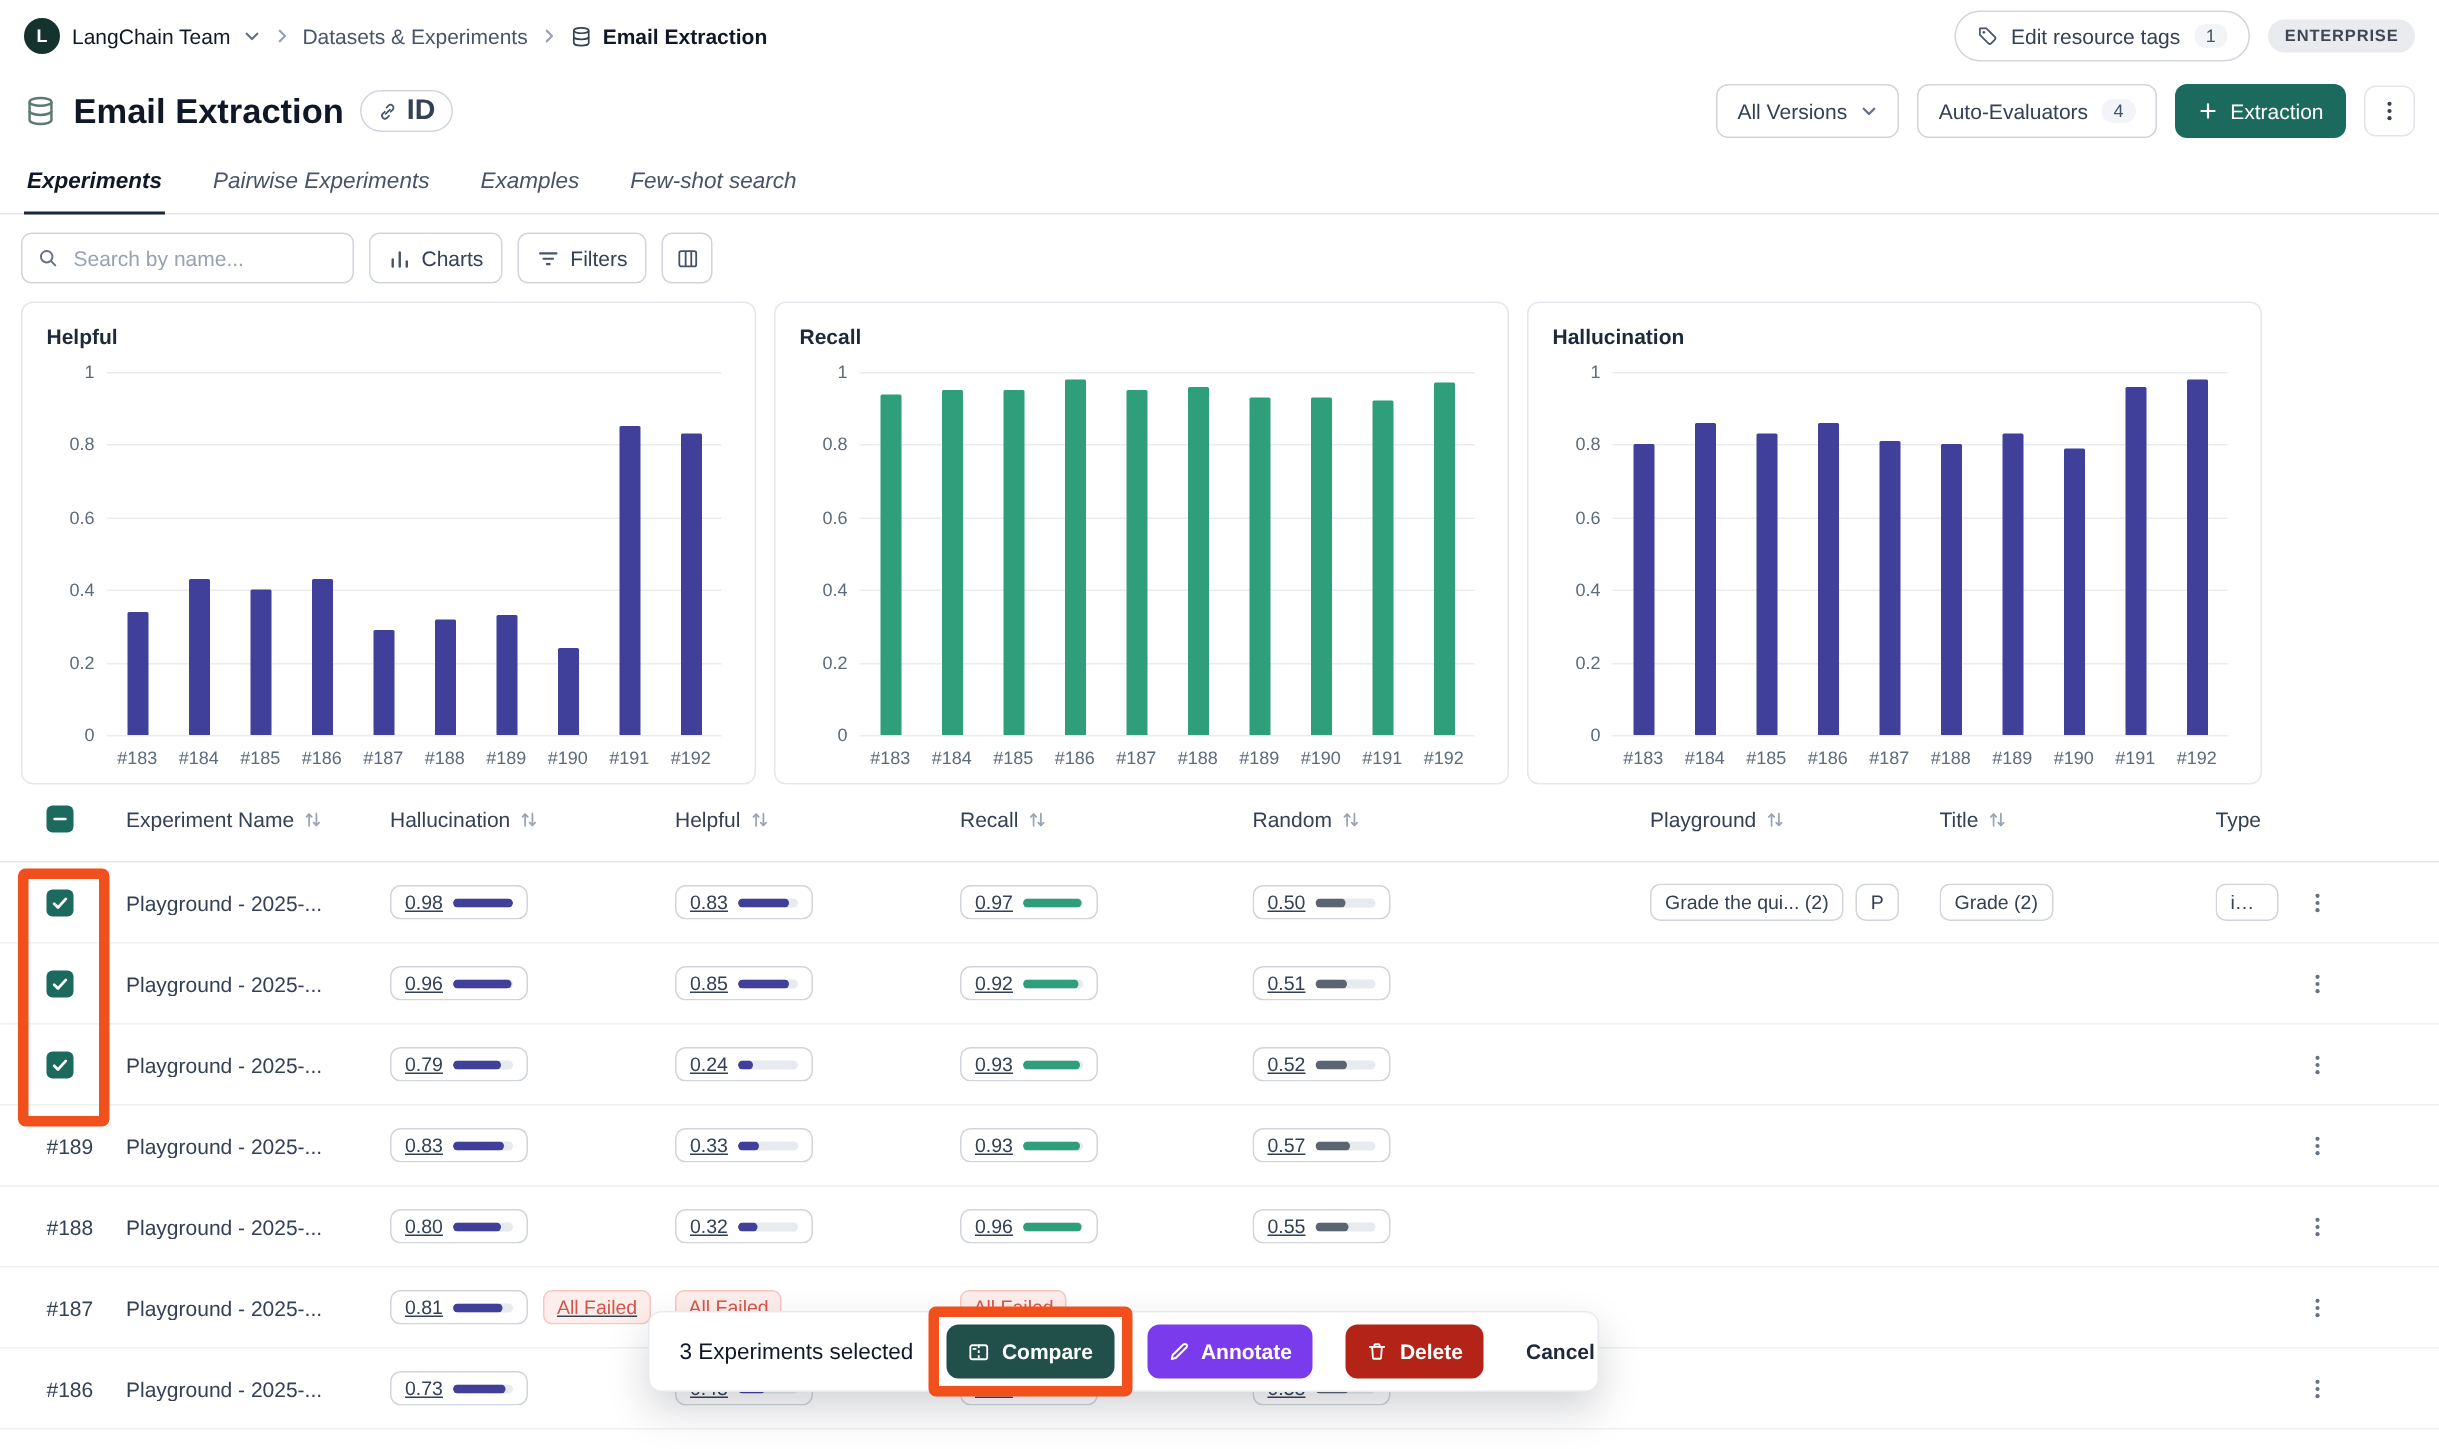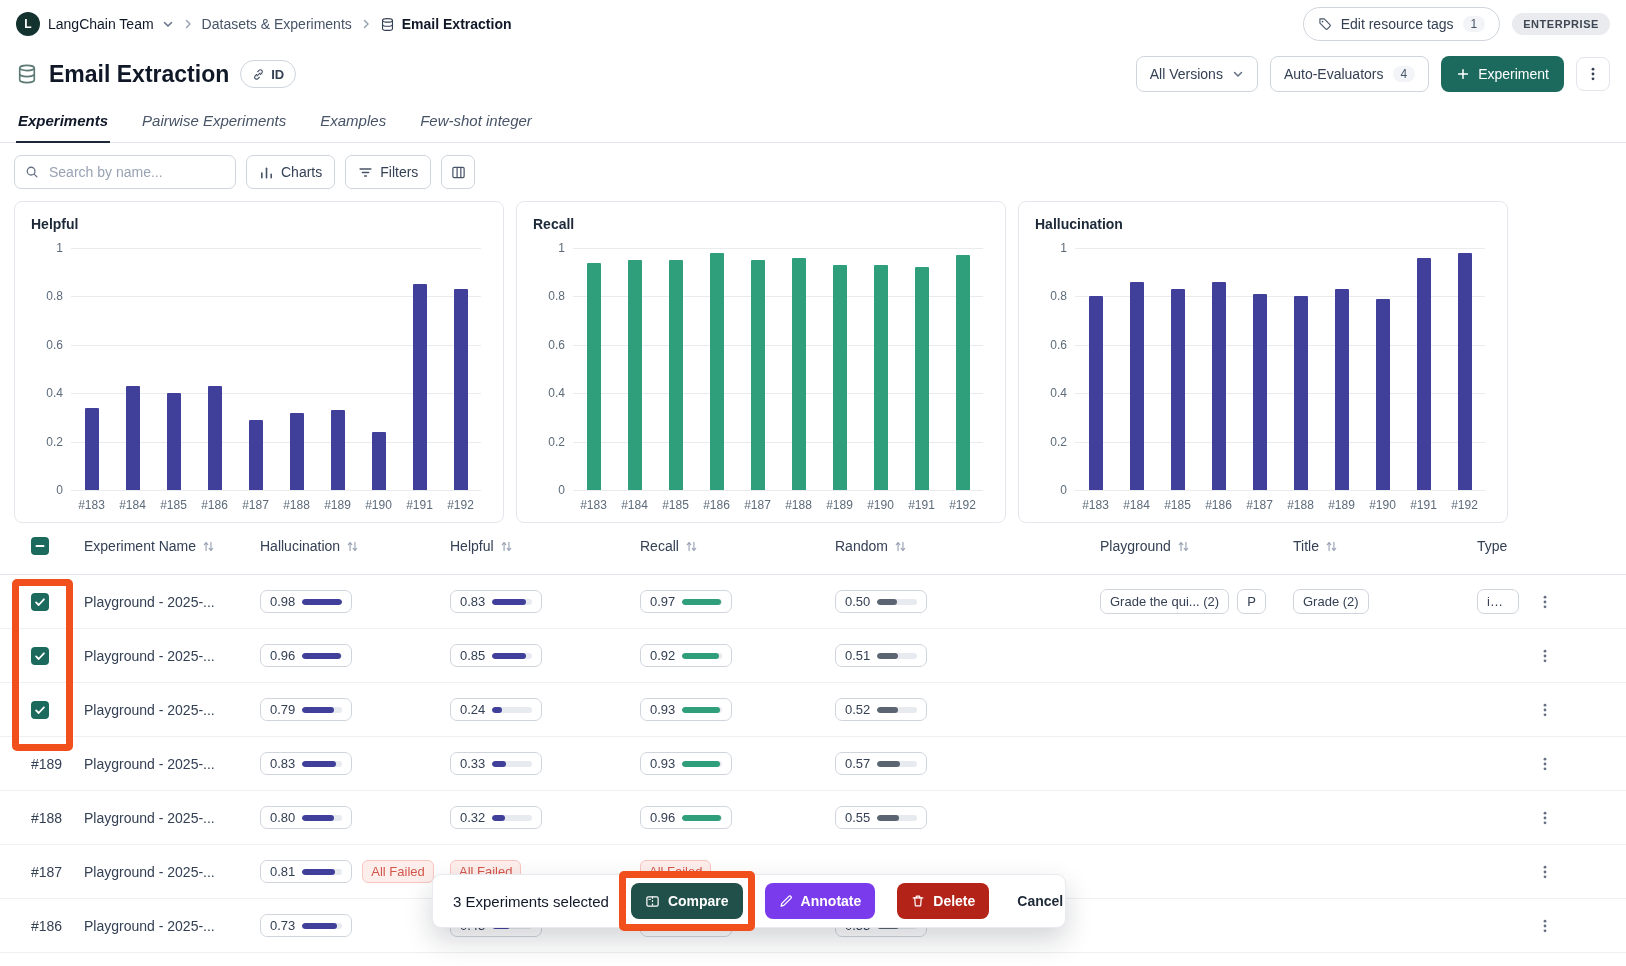--- a/index.html
+++ b/index.html
@@ -17,21 +17,21 @@
   .tb-right { display:flex; align-items:center; gap:12px; }
   .pill-btn { display:flex; align-items:center; gap:9px; height:34px; padding:0 14px; border:1px solid #d0d5dd; border-radius:17px; background:#fff; font-size:14px; color:#344054; cursor:pointer; }
   .count-badge { background:#f2f4f7; border-radius:10px; padding:1px 8px; font-size:12px; color:#475467; }
   .plan-badge { background:#e9ebee; color:#3f4754; font-size:11px; font-weight:700; letter-spacing:.05em; border-radius:13px; padding:5px 11px; }
 
   
   .page-header { display:flex; align-items:center; justify-content:space-between; padding:8px 16px 10px; }
   .ph-left { display:flex; align-items:center; gap:11px; }
   .ph-title { font-size:23px; font-weight:700; color:#101828; }
   .db-icon-lg { color:#5d7a74; display:flex; }
-  .id-pill { display:flex; align-items:center; gap:6px; height:28px; padding:0 11px; border:1px solid #d0d5dd; border-radius:14px; font-size:13px; font-weight:600; color:#344054; background:#fff; cursor:pointer; }
+  .id-pill { display:flex; align-items:center; gap:6px; height:28px; padding:0 11px; border:1px solid #d0d5dd; border-radius:14px; font-size:19px; font-weight:600; color:#344054; background:#fff; cursor:pointer; }
   .ph-right { display:flex; align-items:center; gap:12px; }
   .sel-btn { display:flex; align-items:center; gap:9px; height:36px; padding:0 13px; border:1px solid #d0d5dd; border-radius:8px; background:#fff; font-size:14px; color:#344054; cursor:pointer; }
   .primary-btn { display:flex; align-items:center; gap:8px; height:36px; padding:0 15px; border:none; border-radius:8px; background:#1c6a5e; color:#fff; font-size:14px; font-weight:500; cursor:pointer; }
   .icon-btn { width:34px; height:34px; display:flex; align-items:center; justify-content:center; border:1px solid #e2e5ea; border-radius:8px; background:#fff; color:#475467; cursor:pointer; }
 
   
   .tabs { display:flex; gap:30px; padding:0 16px; border-bottom:1px solid #e4e7ec;font-style:italic; }
   .tab { padding:10px 2px 12px; font-size:15px; color:#475467; border-bottom:2px solid transparent; margin-bottom:-1px; cursor:pointer; }
   .tab.active { color:#101828; font-weight:700; border-bottom-color:#1d2939; }
 
@@ -60,21 +60,21 @@
   .trow.thead { height:44px; border-bottom:1px solid #e4e7ec; }
   .th { display:flex; align-items:center; gap:6px; font-weight:500; color:#344054; cursor:pointer; white-space:nowrap; }
   .cell-name { padding-left:14px; white-space:nowrap; overflow:hidden; text-overflow:ellipsis; }
   .cb { width:18px; height:18px; border-radius:4px; background:#1c6a5e; display:flex; align-items:center; justify-content:center; margin-left:17px; cursor:pointer; flex:none; }
   .row-id { margin-left:17px; color:#344054; }
   .vpill { display:inline-flex; align-items:center; gap:7px; border:1px solid #d0d5dd; border-radius:7px; padding:3px 9px; background:#fff; }
   .vnum { font-size:13px; color:#344054; }
   .vtrack { width:40px; height:6px; border-radius:3px; background:#e7eaee; overflow:hidden; display:inline-block; }
   .vfill { display:block; height:100%; border-radius:3px; }
   .fail-badge { display:inline-block; border:1px solid #f6c6c0; background:#fdeeec; color:#d4564a; padding:3px 8px; border-radius:6px; font-size:13px; white-space:nowrap; }
-  .metric-cell { display:flex; align-items:flex-start; gap:10px; overflow:hidden; }
+  .metric-cell { display:flex; align-items:flex-start; gap:10px; overflow:hidden;text-decoration:underline; }
   .tag-pill { display:inline-block; border:1px solid #d0d5dd; border-radius:7px; padding:4px 9px; font-size:13px; color:#344054; white-space:nowrap; max-width:100%; overflow:hidden; text-overflow:ellipsis; }
   .desc-cell, .title-cell, .type-cell { display:flex; align-items:center; gap:8px; overflow:hidden; padding-right:6px; }
   .kebab { display:flex; justify-content:center; color:#667085; cursor:pointer; }
 
   
   .selection-bar { position:absolute; left:432px; top:874px; width:634px; height:54px; background:#fff; border:1px solid #e7eaee; border-radius:9px; box-shadow:0 12px 28px rgba(16,24,40,.18); display:flex; align-items:center; gap:22px; padding:0 16px 0 20px; z-index:40; }
   .sel-text { font-size:15px; font-weight:500; color:#101828; white-space:nowrap; }
   .act-btn { display:flex; align-items:center; gap:8px; height:36px; padding:0 14px; border:none; border-radius:8px; color:#fff; font-size:14px; font-weight:600; cursor:pointer; white-space:nowrap; }
   .act-compare { background:#214f4a; }
   .act-annotate { background:#7a3bec; }
@@ -169,37 +169,37 @@
       <button class="sel-btn">
         <span>Auto-Evaluators</span>
         <span class="count-badge">4</span>
       </button>
       <button class="primary-btn">
         <span style="display:flex">
           <svg width="14" height="14" viewBox="0 0 16 16" fill="none" stroke="#fff" stroke-width="1.7" stroke-linecap="round">
               <path d="M8 3v10M3 8h10"></path>
             </svg>
         </span>
-        <span>Experiment</span>
+        <span>Extraction</span>
       </button>
       <button class="icon-btn">
         <svg width="16" height="16" viewBox="0 0 16 16" fill="#344054">
             <circle cx="8" cy="3.2" r="1.4"></circle>
             <circle cx="8" cy="8" r="1.4"></circle>
             <circle cx="8" cy="12.8" r="1.4"></circle>
           </svg>
       </button>
     </div>
   </div>
 
   <nav class="tabs">
     <div class="tab active">Experiments</div>
     <div class="tab">Pairwise Experiments</div>
     <div class="tab">Examples</div>
-    <div class="tab">Few-shot integer</div>
+    <div class="tab">Few-shot search</div>
   </nav>
 
   <div class="toolbar">
     <div class="search-box">
       <span style="display:flex">
         <svg width="14" height="14" viewBox="0 0 16 16" fill="none" stroke="#667085" stroke-width="1.5" stroke-linecap="round">
             <circle cx="7" cy="7" r="4.4"></circle>
             <path d="M10.4 10.4 13.6 13.6"></path>
           </svg>
       </span>

